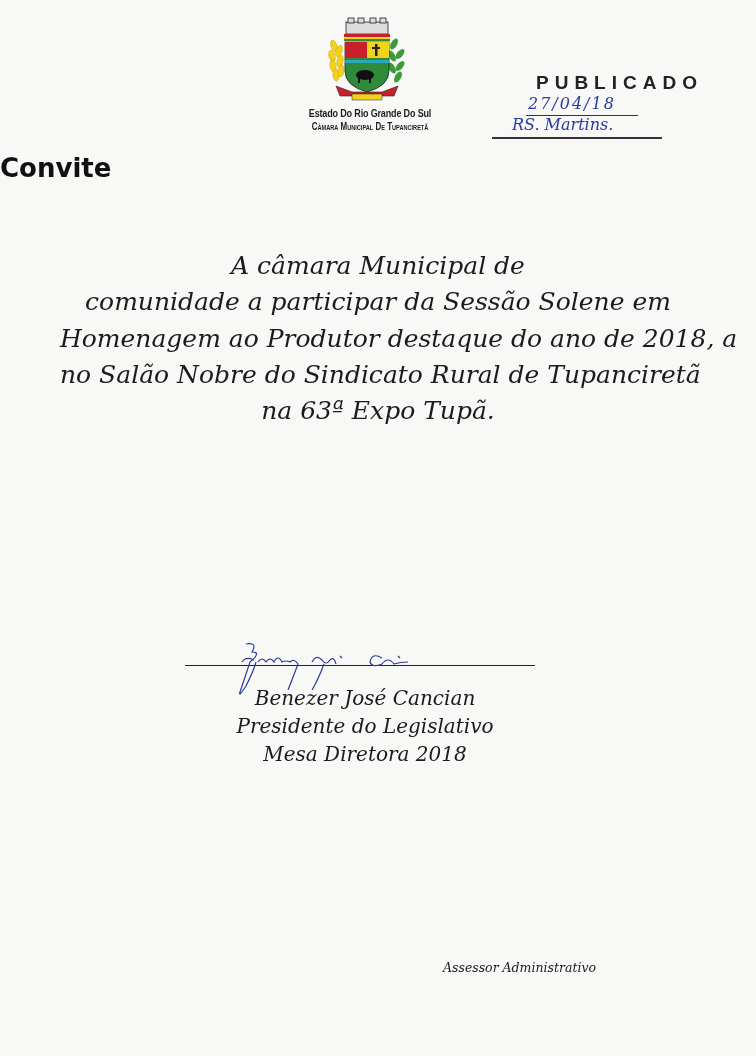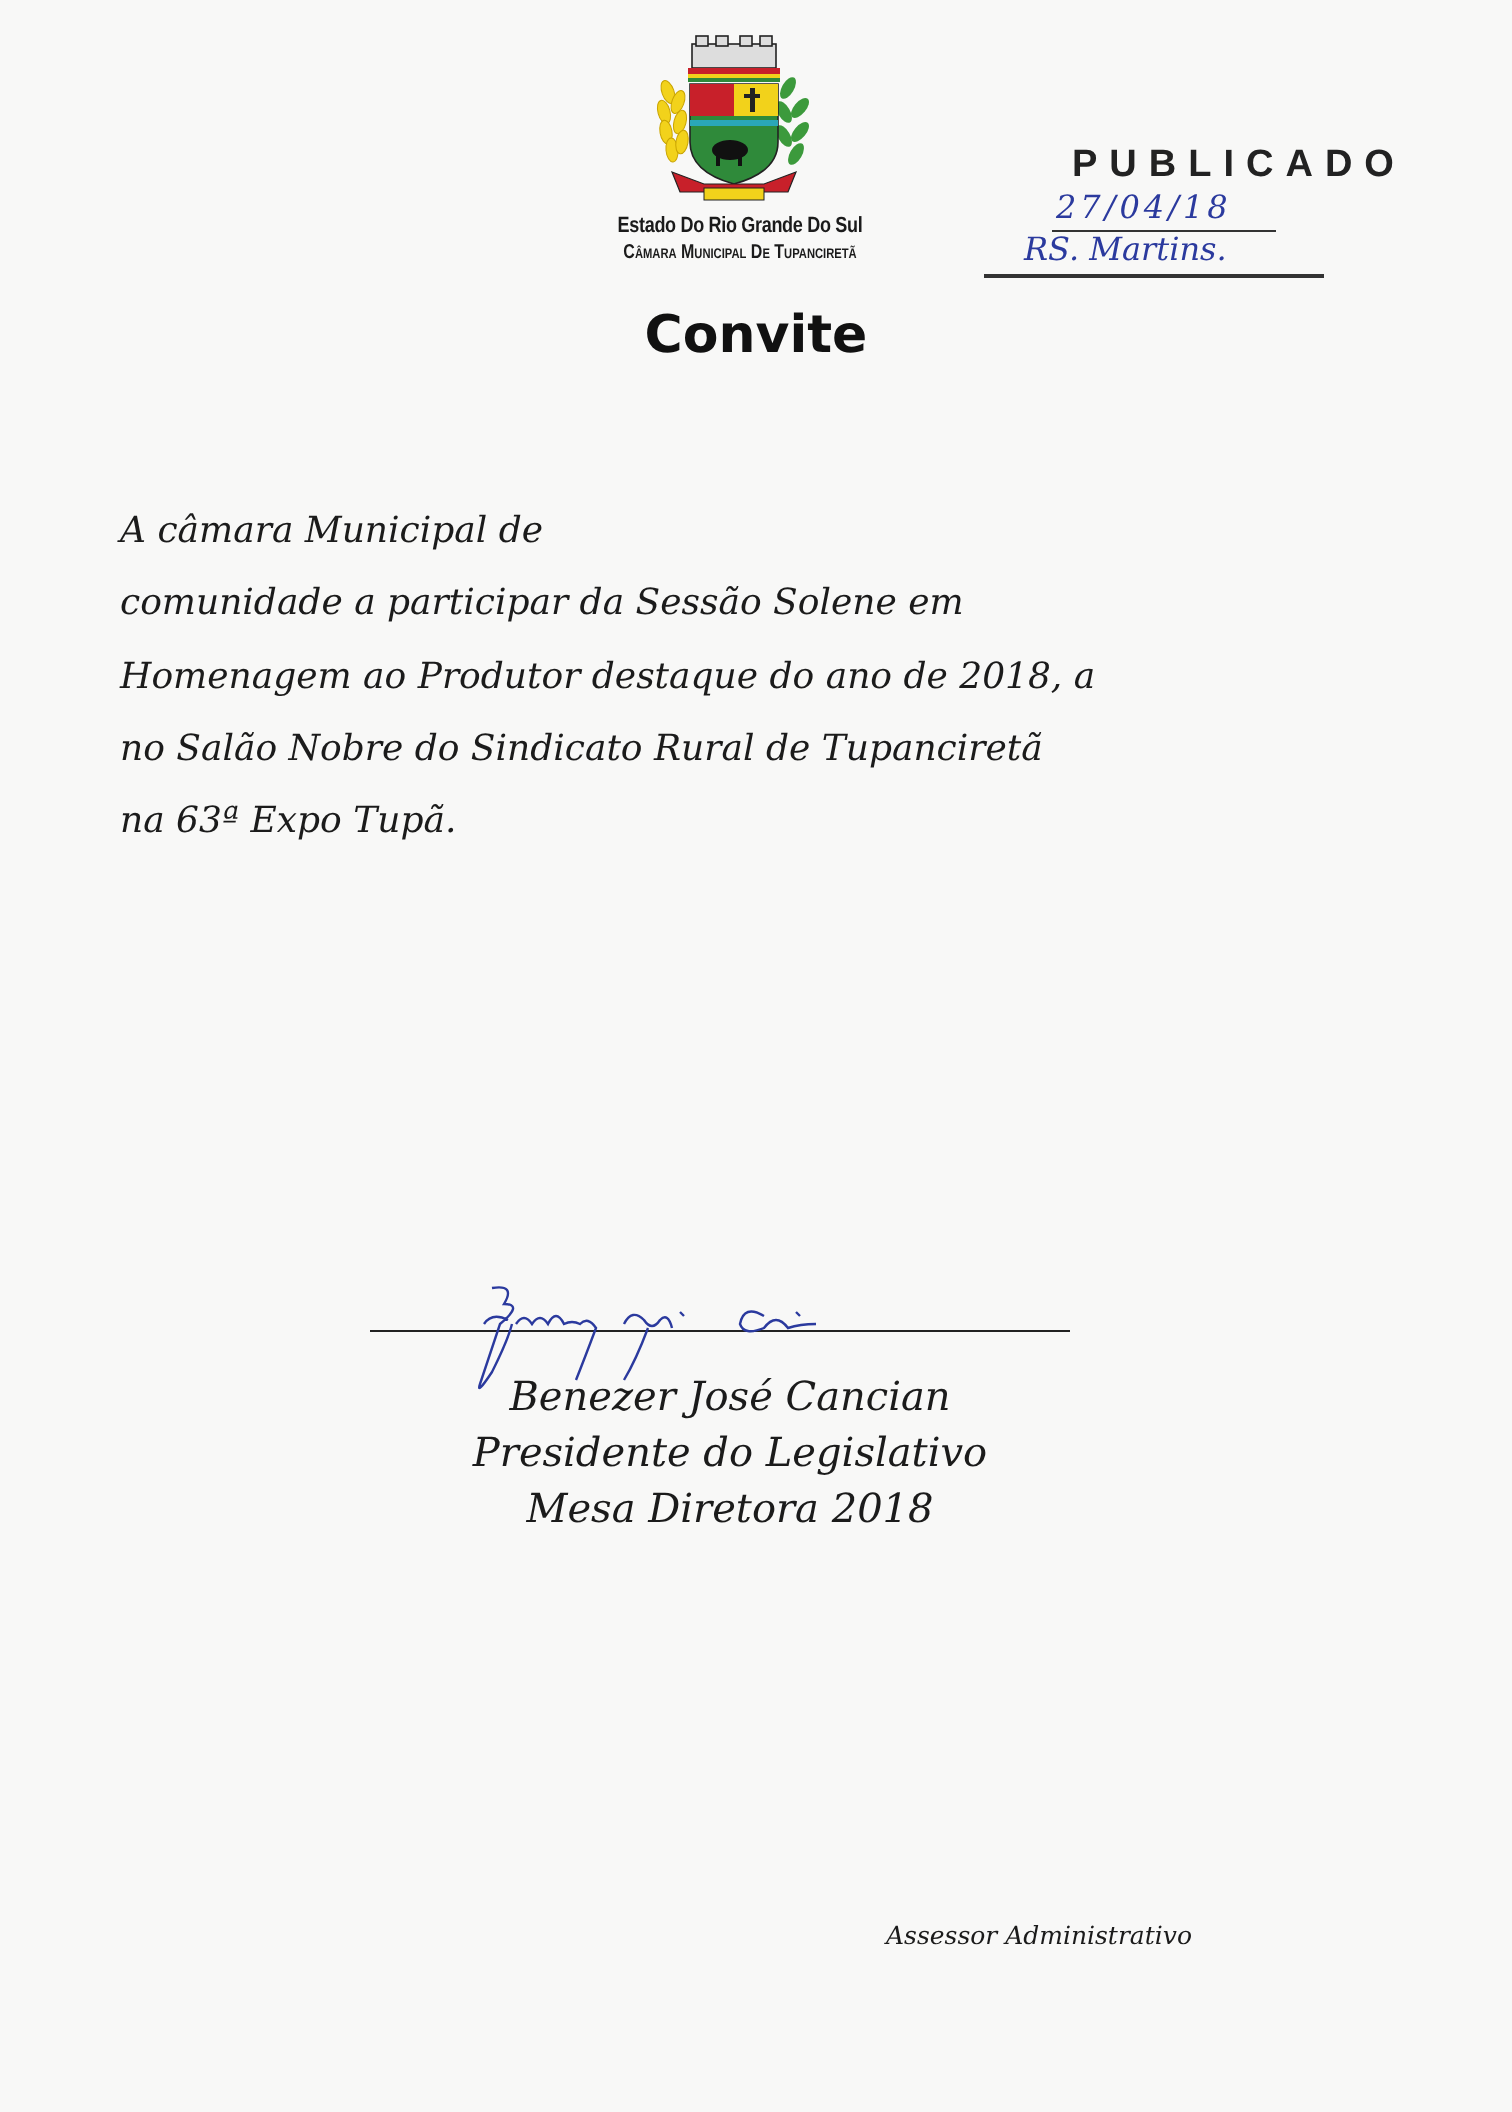--- a/index.html
+++ b/index.html
@@ -28,26 +28,26 @@
     }
     .hand {
       position: absolute; font-family: "DejaVu Serif", serif; font-style: italic;
       color: #2b3a9e; font-size: 16px;
     }
     .hand-date { left: 528px; top: 94px; letter-spacing: 2px; font-style: italic; }
     .hand-name { left: 512px; top: 115px; }
     .line-date { position: absolute; left: 526px; top: 115px; width: 112px; height: 1px; background: #333; }
     .line-name { position: absolute; left: 492px; top: 137px; width: 170px; height: 2px; background: #333; }
     .title {
-      position: absolute; left: 0; width: 756px; top: 153px; text-align: center;
+      position: absolute; left: 0; width: 756px; top: 153px; 
       font-family: "DejaVu Sans", sans-serif; font-weight: bold; font-size: 26px; color: #111;
     }
     .body-text {
-      position: absolute; left: 60px; width: 636px; top: 248px; 
-      font-style: italic; font-size: 18px; line-height: 36.3px;
+      position: absolute; left: 60px; width: 636px; top: 248px; text-align: center;
+      font-style: italic; font-size: 25px; line-height: 36.3px;
     }
     .body-text div { white-space: nowrap; }
     .sig-line { position: absolute; left: 185px; top: 665px; width: 350px; height: 1px; background: #222; }
     .signature {
       position: absolute; left: 232px; top: 640px; width: 210px; height: 60px;
     }
     .signer {
       position: absolute; left: 200px; width: 330px; top: 684px; text-align: center;
       font-style: italic; font-size: 20px; line-height: 28px;
     }

